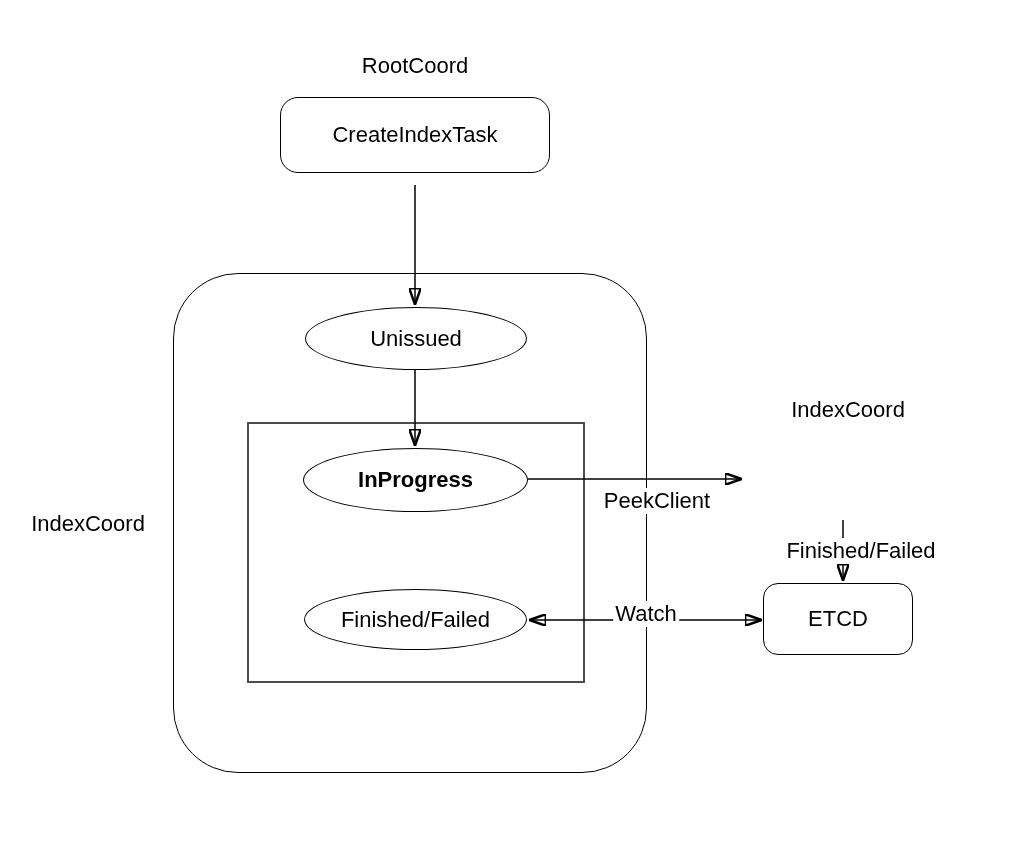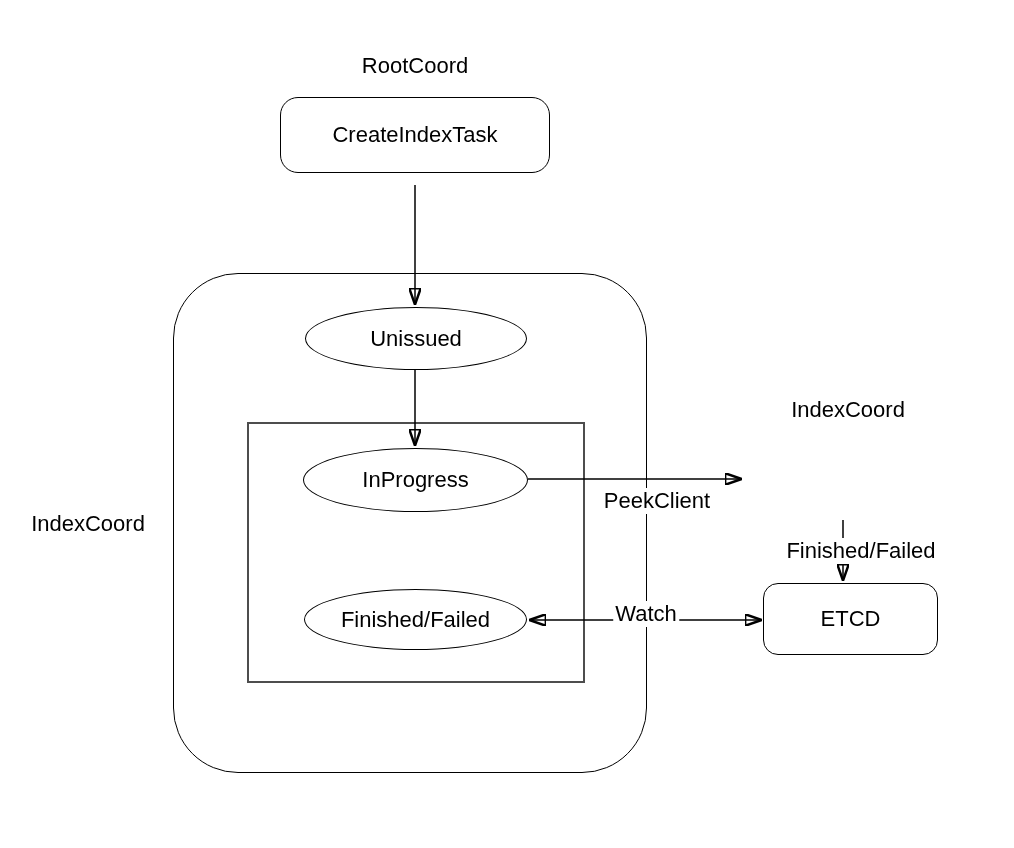--- a/index.html
+++ b/index.html
@@ -95,30 +95,30 @@
   </svg>
 
   <div class="node rounded" style="left:280px; top:97px; width:270px; height:76px;">
     <span>CreateIndexTask</span>
   </div>
 
   <div class="node ellipse" style="left:305px; top:307px; width:222px; height:63px;">
     <span>Unissued</span>
   </div>
 
-  <div class="node ellipse" style="left:303px; top:448px; width:225px; height:64px;">
+  <div class="node ellipse" style="left:303px; top:448px; width:225px; height:64px;font-weight:bold;">
     <span>InProgress</span>
   </div>
 
   <div class="node ellipse" style="left:304px; top:589px; width:223px; height:61px;">
     <span>Finished/Failed</span>
   </div>
 
 
-  <div class="node rounded" style="left:763px; top:583px; width:175px; height:72px; border-radius:15px;">
+  <div class="node rounded" style="left:763px; top:583px; width:150px; height:72px; border-radius:15px;">
     <span>ETCD</span>
   </div>
 
   <div class="lbl" style="left:415px; top:66px;">RootCoord</div>
 
   <div class="lbl" style="left:848px; top:410px;">IndexCoord</div>
 
   <div class="lbl" style="left:88px; top:524px;">IndexCoord</div>
 
 

